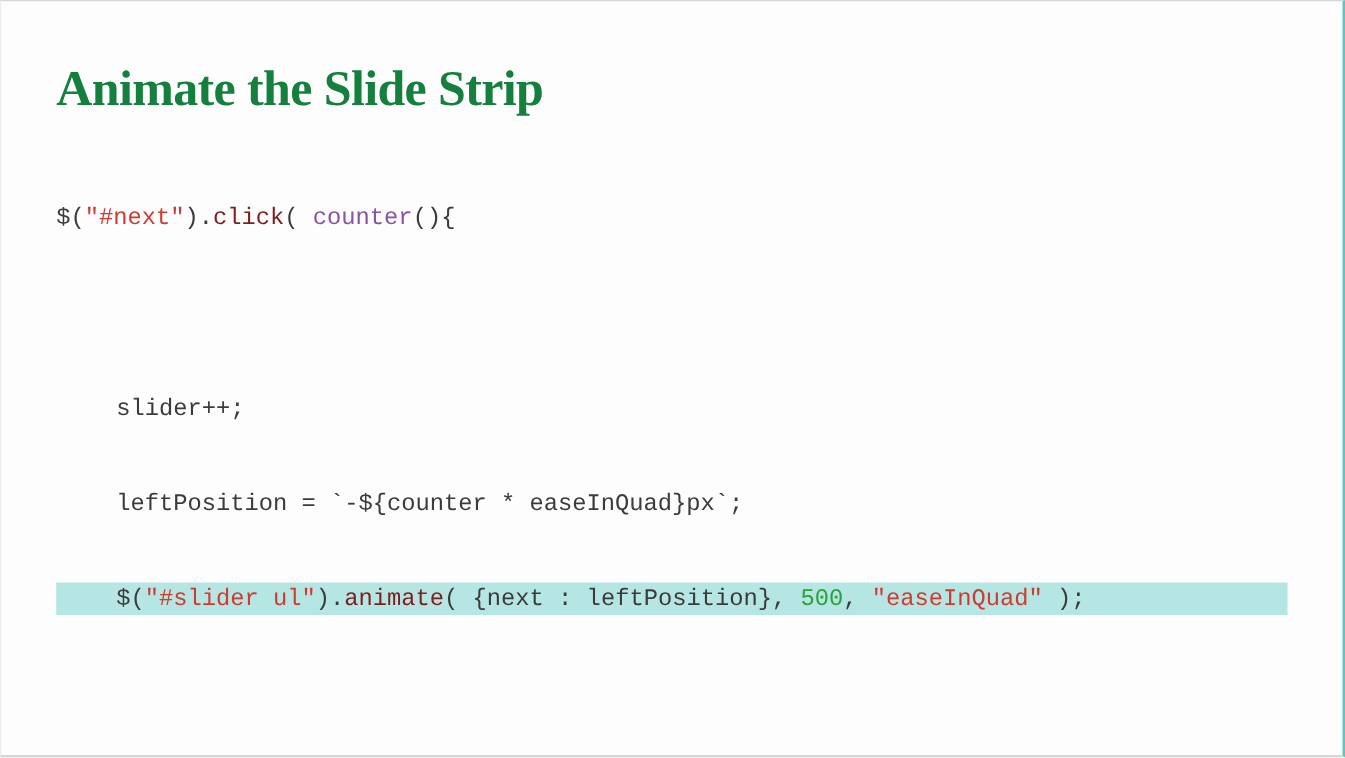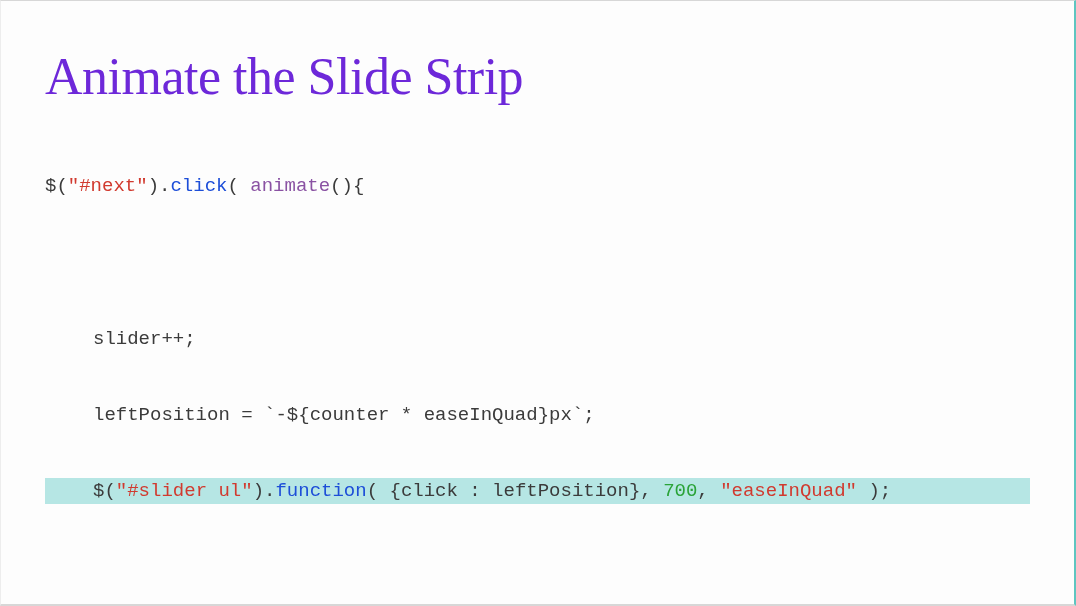--- a/index.html
+++ b/index.html
@@ -18,59 +18,59 @@
     height: 606px;
     border-top: 1px solid #d7d7d7;
     border-right: 2px solid #5fc5c0;
     border-bottom: 2px solid #d7d7d7;
     border-left: 1px solid #ededed;
     padding: 28px 44px 20px 44px;
     position: relative;
   }
   .title {
     font-family: Georgia, "Times New Roman", serif;
-    font-weight: 400;
-    font-size: 52px;
+    font-weight: 700;
+    font-size: 40px;
     letter-spacing: -0.5px;
-    color: #6d28d9;
+    color: #15803d;
     margin: 18px 0 18px 0;
   }
   .codeblock {
     font-family: "Menlo", "Consolas", "Courier New", monospace;
     font-size: 19px;
     line-height: 1.3;
     color: #3b3b3b;
     white-space: pre;
     margin-bottom: 34px;
   }
   .codeblock .row {
     display: block;
     padding: 1px 0;
   }
   .codeblock .indent1 { padding-left: 48px; }
   .codeblock .hl {
     background: #b6e6e4;
     display: block;
   }
   .tok-str   { color: #d13a2f; }   
-  .tok-method{ color: #1d4ed8; }   
+  .tok-method{ color: #7f1d1d; }   
   .tok-key   { color: #8a52a3; }   
   .tok-num   { color: #2aa338; }   
   .tok-plain { color: #3b3b3b; }
 </style>
 </head>
 <body>
 
 <div class="frame">
 
   <div class="title">Animate the Slide Strip</div>
 
   <div class="codeblock">
-    <span class="row"><span class="tok-plain">$(</span><span class="tok-str">"#next"</span><span class="tok-plain">).</span><span class="tok-method">click</span><span class="tok-plain">( </span><span class="tok-key">animate</span><span class="tok-plain">(){</span></span>
+    <span class="row"><span class="tok-plain">$(</span><span class="tok-str">"#next"</span><span class="tok-plain">).</span><span class="tok-method">click</span><span class="tok-plain">( </span><span class="tok-key">counter</span><span class="tok-plain">(){</span></span>
     <span class="row"> </span>
     <span class="row indent1">slider++;</span>
     <span class="row indent1">leftPosition = `-${counter * easeInQuad}px`;</span>
-    <span class="row hl indent1"><span class="tok-plain">$(</span><span class="tok-str">"#slider ul"</span><span class="tok-plain">).</span><span class="tok-method">function</span><span class="tok-plain">( {click : leftPosition}, </span><span class="tok-num">700</span><span class="tok-plain">, </span><span class="tok-str">"easeInQuad"</span><span class="tok-plain"> );</span></span>
+    <span class="row hl indent1"><span class="tok-plain">$(</span><span class="tok-str">"#slider ul"</span><span class="tok-plain">).</span><span class="tok-method">animate</span><span class="tok-plain">( {next : leftPosition}, </span><span class="tok-num">500</span><span class="tok-plain">, </span><span class="tok-str">"easeInQuad"</span><span class="tok-plain"> );</span></span>
     <span class="row"> </span>
     
   </div>
 
 </div>
 
 </body></html>

